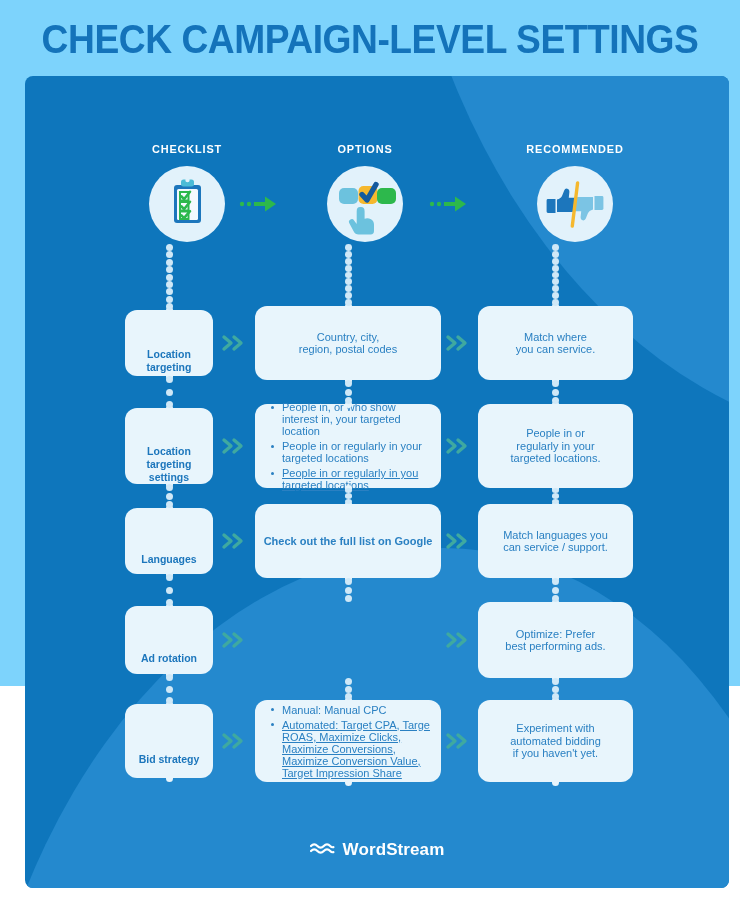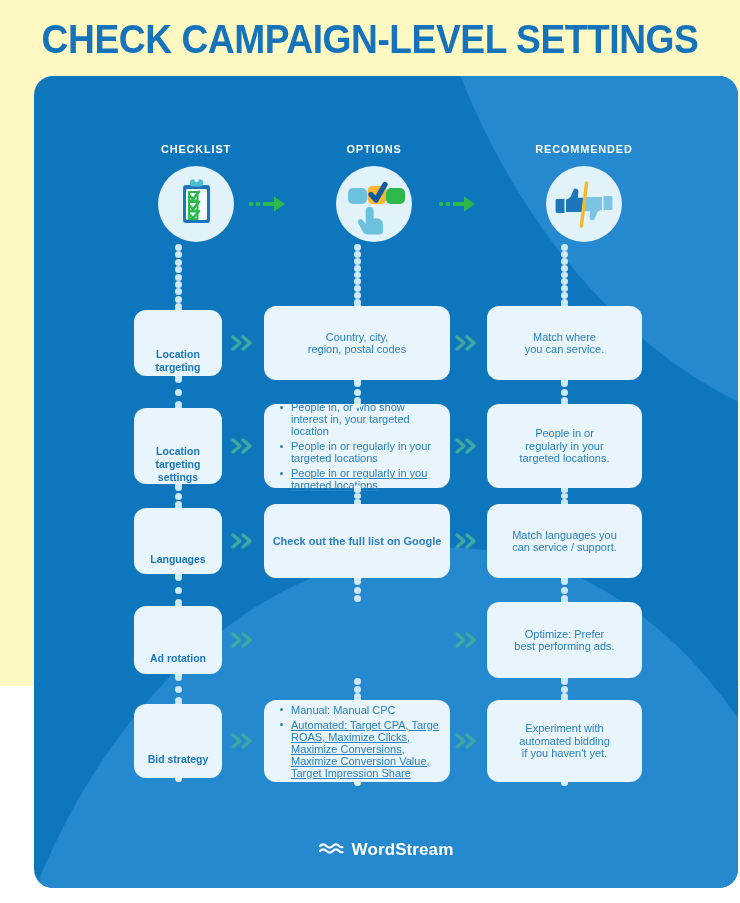--- a/index.html
+++ b/index.html
@@ -5,45 +5,45 @@
   * { box-sizing: border-box; margin: 0; padding: 0; }
   html, body {
     width: 740px; height: 903px;
     background: #ffffff;
     font-family: "Liberation Sans", "DejaVu Sans", sans-serif;
     overflow: hidden;
   }
   #page {
     position: relative;
     width: 740px; height: 686px;
-    background: #fef9c3;
+    background: #7dd3fc;
   }
 
   
   .title {
     position: absolute;
     left: 0; top: 17px;
     width: 740px;
     text-align: center;
     font-size: 40px;
     line-height: 44px;
     font-weight: bold;
     letter-spacing: -0.5px;
     color: #1473BA;
     transform: scaleX(0.93);
     white-space: nowrap;
   }
 
   
   .panel {
     position: absolute;
-    left: 34px; top: 76px;
+    left: 25px; top: 76px;
     width: 704px; height: 812px;
     background: #0E76BC;
-    border-radius: 19px;
+    border-radius: 8px;
     overflow: hidden;
   }
   .panel-swoosh-tr {
     position: absolute;
     right: -170px; top: -250px;
     width: 470px; height: 640px;
     background: #2489CE;
     border-radius: 0 0 0 100%;
     transform: rotate(-6deg);
   }

